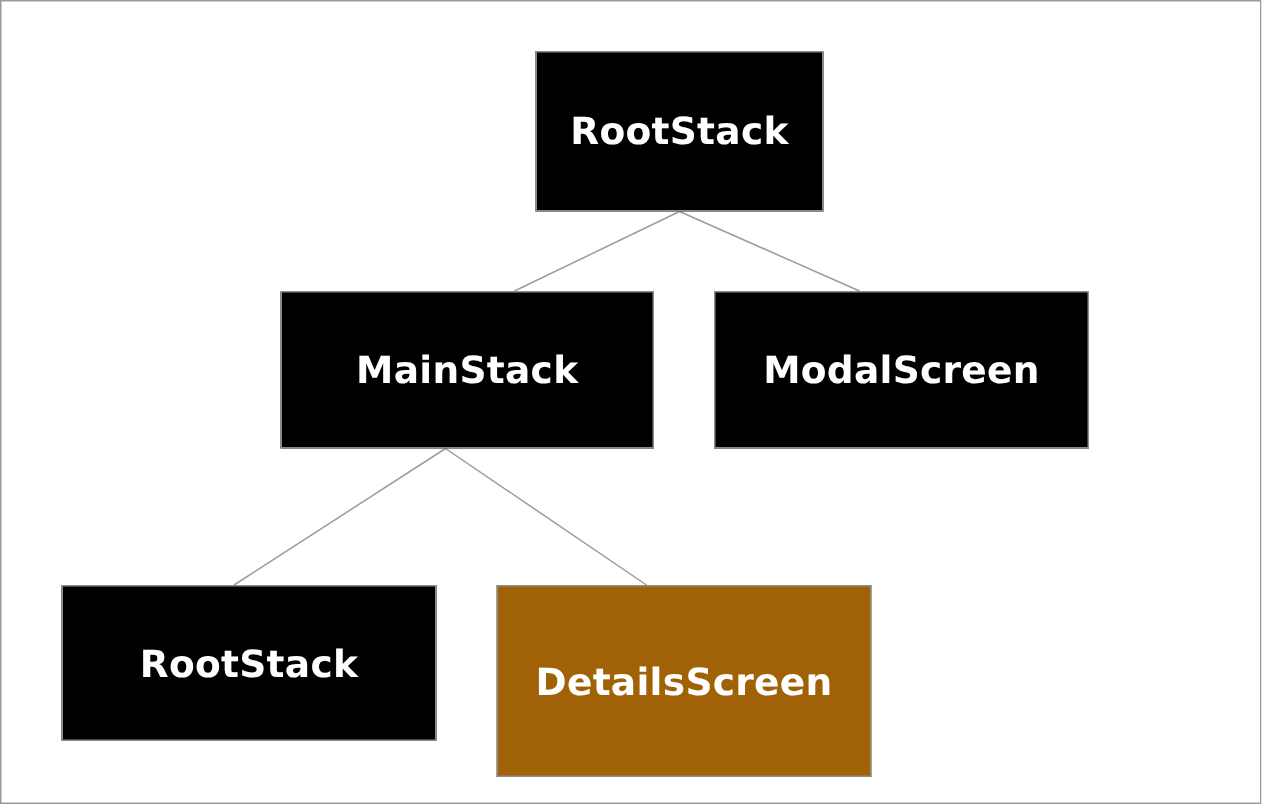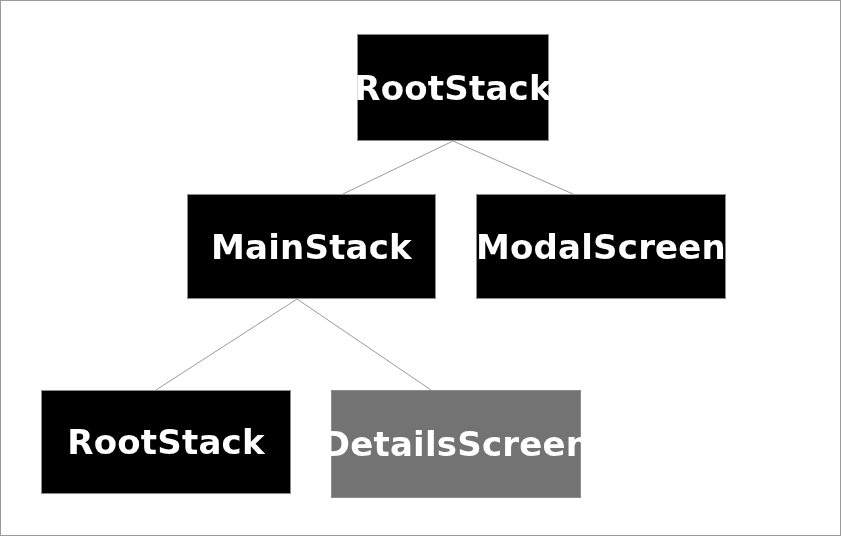--- a/index.html
+++ b/index.html
@@ -35,21 +35,21 @@
     border: 1px solid #8d8d8d;
     display: flex;
     align-items: center;
     justify-content: center;
     z-index: 2;
   }
   .node-label {
     color: #ffffff;
     font-family: "DejaVu Sans", "Liberation Sans", sans-serif;
     font-weight: bold;
-    font-size: 34px;
+    font-size: 25px;
     line-height: 1;
     letter-spacing: 0.2px;
     white-space: nowrap;
     text-align: center;
   }
   
   #node-rootstack     { left: 356px; top: 33px;  width: 192px; height: 107px; }
   #node-mainstack     { left: 186px; top: 193px; width: 249px; height: 105px; }
   #node-modalscreen   { left: 475px; top: 193px; width: 250px; height: 105px; }
   #node-homescreen    { left: 40px;  top: 389px; width: 250px; height: 104px; }
@@ -76,17 +76,17 @@
   </div>
 
   <div class="node" id="node-mainstack" style="left: 186px; top: 193px; width: 249px; height: 105px; background: rgb(0, 0, 0); border-color: rgb(141, 141, 141);">
     <span class="node-label" style="color: rgb(255, 255, 255);">MainStack</span>
   </div>
 
   <div class="node" id="node-homescreen" style="left: 40px; top: 389px; width: 250px; height: 104px; background: rgb(0, 0, 0); border-color: rgb(141, 141, 141);">
     <span class="node-label" style="color: rgb(255, 255, 255);">RootStack</span>
   </div>
 
-  <div class="node" id="node-detailsscreen" style="left: 330px; top: 389px; width: 250px; height: 108px; background: #737373; border-color: rgb(141, 141, 141);">
+  <div class="node" id="node-detailsscreen" style="left: 330px; top: 389px; width: 250px; height: 128px; background: #a16207; border-color: rgb(141, 141, 141);">
     <span class="node-label" style="color: rgb(255, 255, 255);">DetailsScreen</span>
   </div>
 
 </div>
 
 </body></html>

